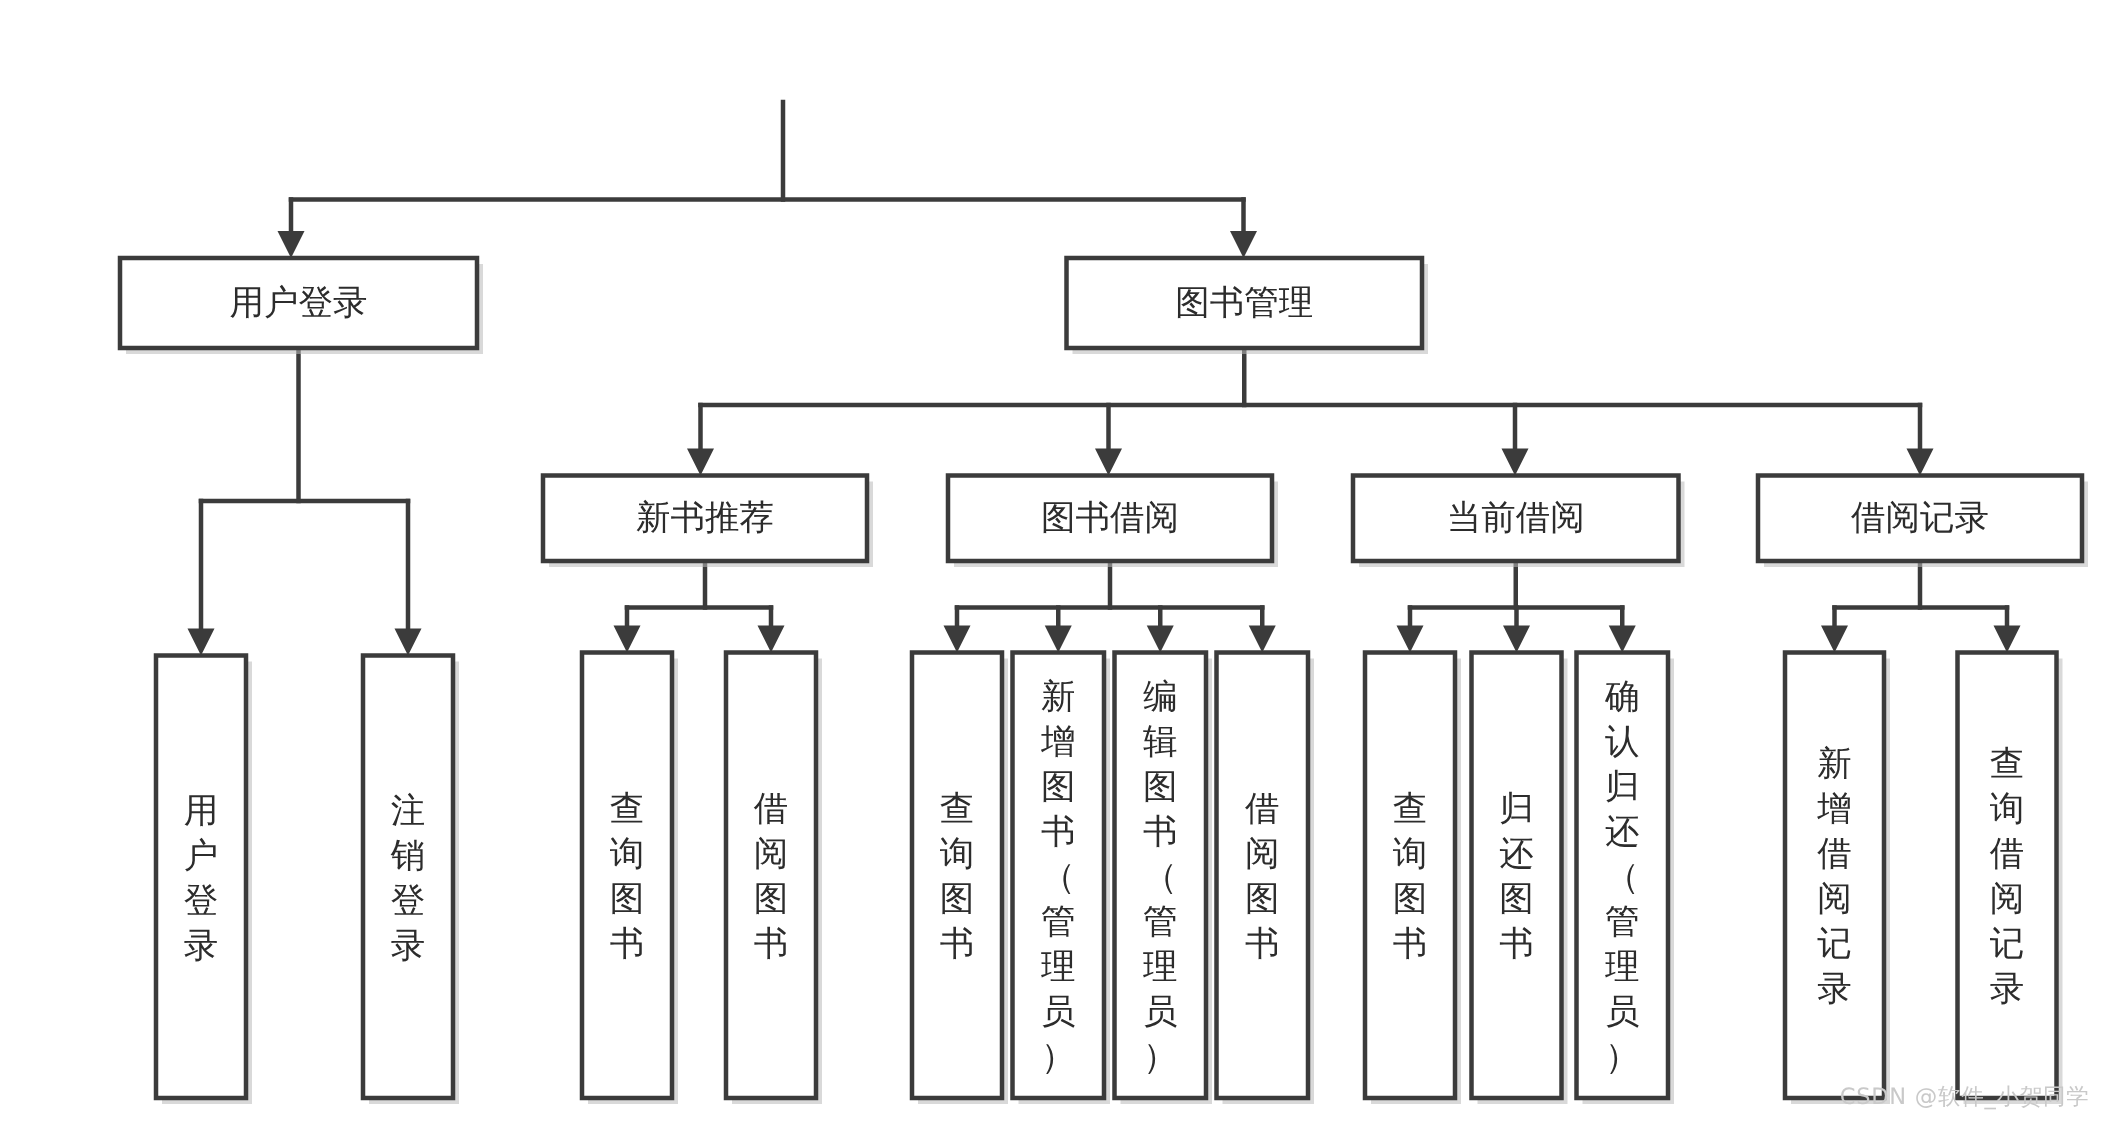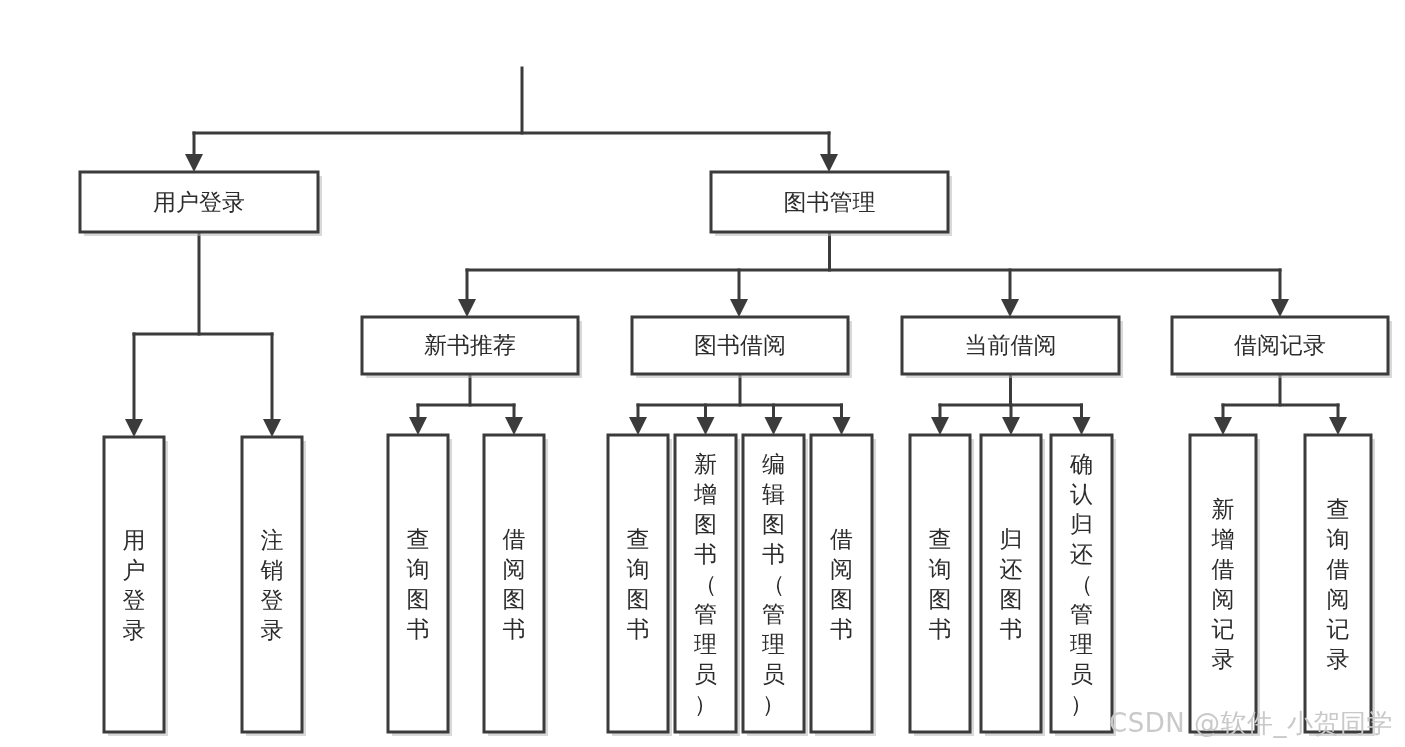--- a/index.html
+++ b/index.html
@@ -58,21 +58,21 @@
     fill: #2c2c2c;
     font-family: "DejaVu Sans", "Liberation Sans", sans-serif;
     font-size: 23px;
     text-anchor: middle;
   }
   .watermark {
     position: absolute;
     right: 12px;
     bottom: 6px;
     font-family: "DejaVu Sans", "Liberation Sans", sans-serif;
-    font-size: 26px;
+    font-size: 15px;
     color: #c9c9c9;
     white-space: nowrap;
     letter-spacing: 0.5px;
     pointer-events: none;
     text-align: right;
   }
 </style>
 </head>
 <body>
 

